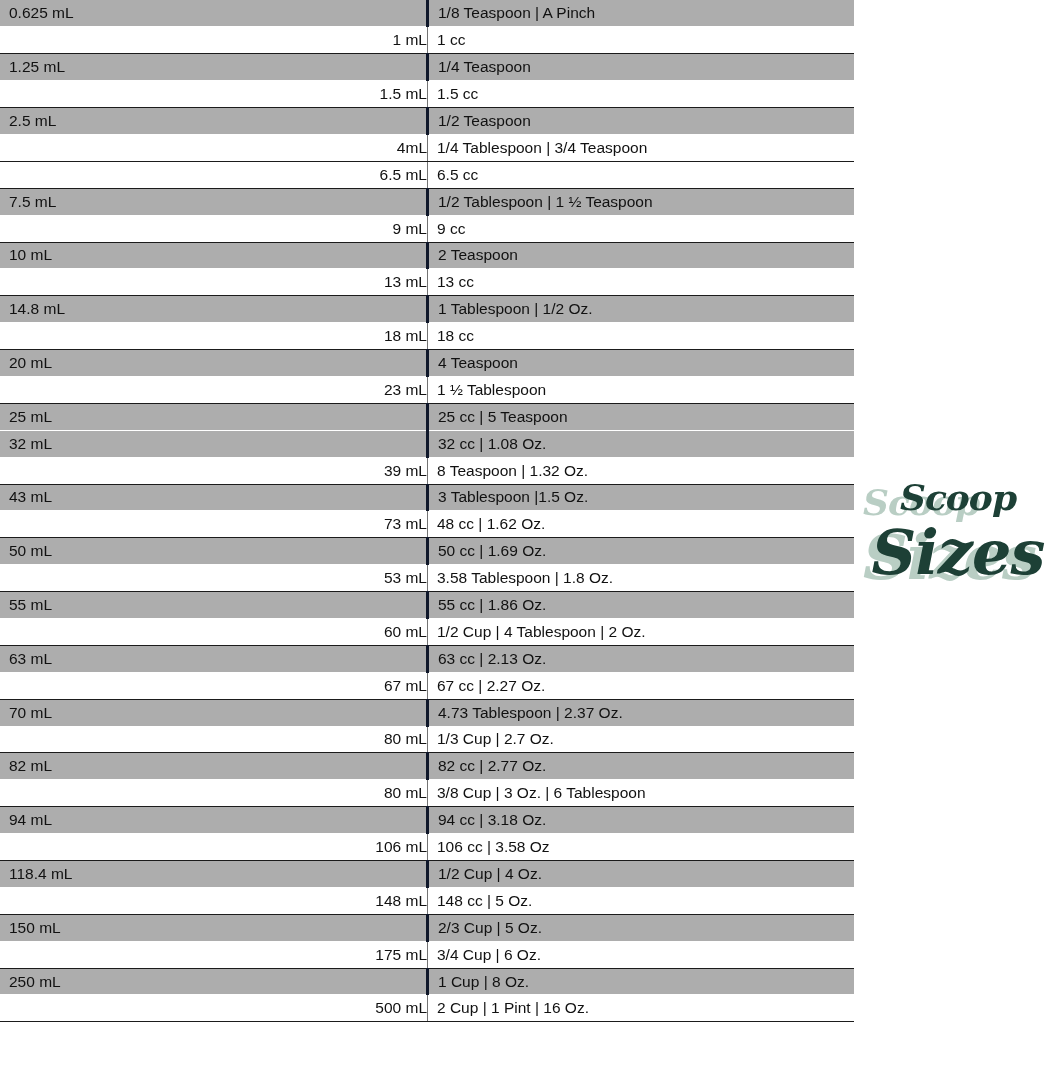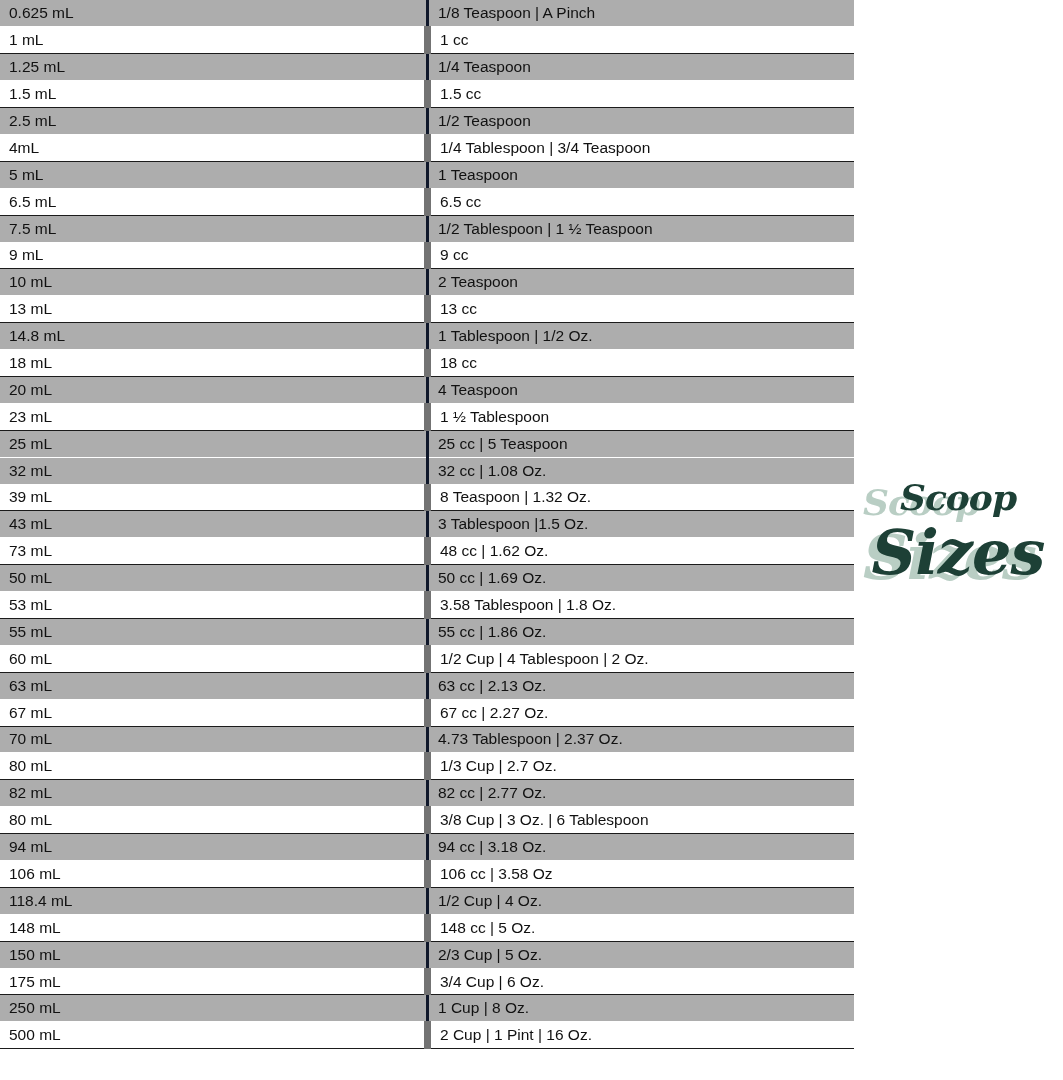--- a/index.html
+++ b/index.html
@@ -46,21 +46,22 @@
     width: 416px;
   }
 
   #conversion-table tr.shade td {
     background: #adadad;
   }
   #conversion-table tr.plain td {
     background: #ffffff;
   }
   #conversion-table tr.plain td.col-ml {
-    border-right: 7px solid #737373;
+    border-right: 1px solid #737373;
+    text-align: right;
   }
   #conversion-table tr.plain td {
     border-bottom: 1px solid #1b1b1b;
   }
   #conversion-table tr.shade td.col-ml {
     border-right: 3px solid #0f172a;
   }
 
   
   #title-block {
@@ -119,24 +120,20 @@
         <td class="col-ml">1.5 mL</td>
         <td class="col-eq">1.5 cc</td>
       </tr>
       <tr class="shade">
         <td class="col-ml">2.5 mL</td>
         <td class="col-eq">1/2 Teaspoon</td>
       </tr>
       <tr class="plain">
         <td class="col-ml">4mL</td>
         <td class="col-eq">1/4 Tablespoon | 3/4 Teaspoon</td>
-      </tr>
-      <tr class="shade">
-        <td class="col-ml">5 mL</td>
-        <td class="col-eq">1 Teaspoon</td>
       </tr>
       <tr class="plain">
         <td class="col-ml">6.5 mL</td>
         <td class="col-eq">6.5 cc</td>
       </tr>
       <tr class="shade">
         <td class="col-ml">7.5 mL</td>
         <td class="col-eq">1/2 Tablespoon | 1 ½ Teaspoon</td>
       </tr>
       <tr class="plain">

